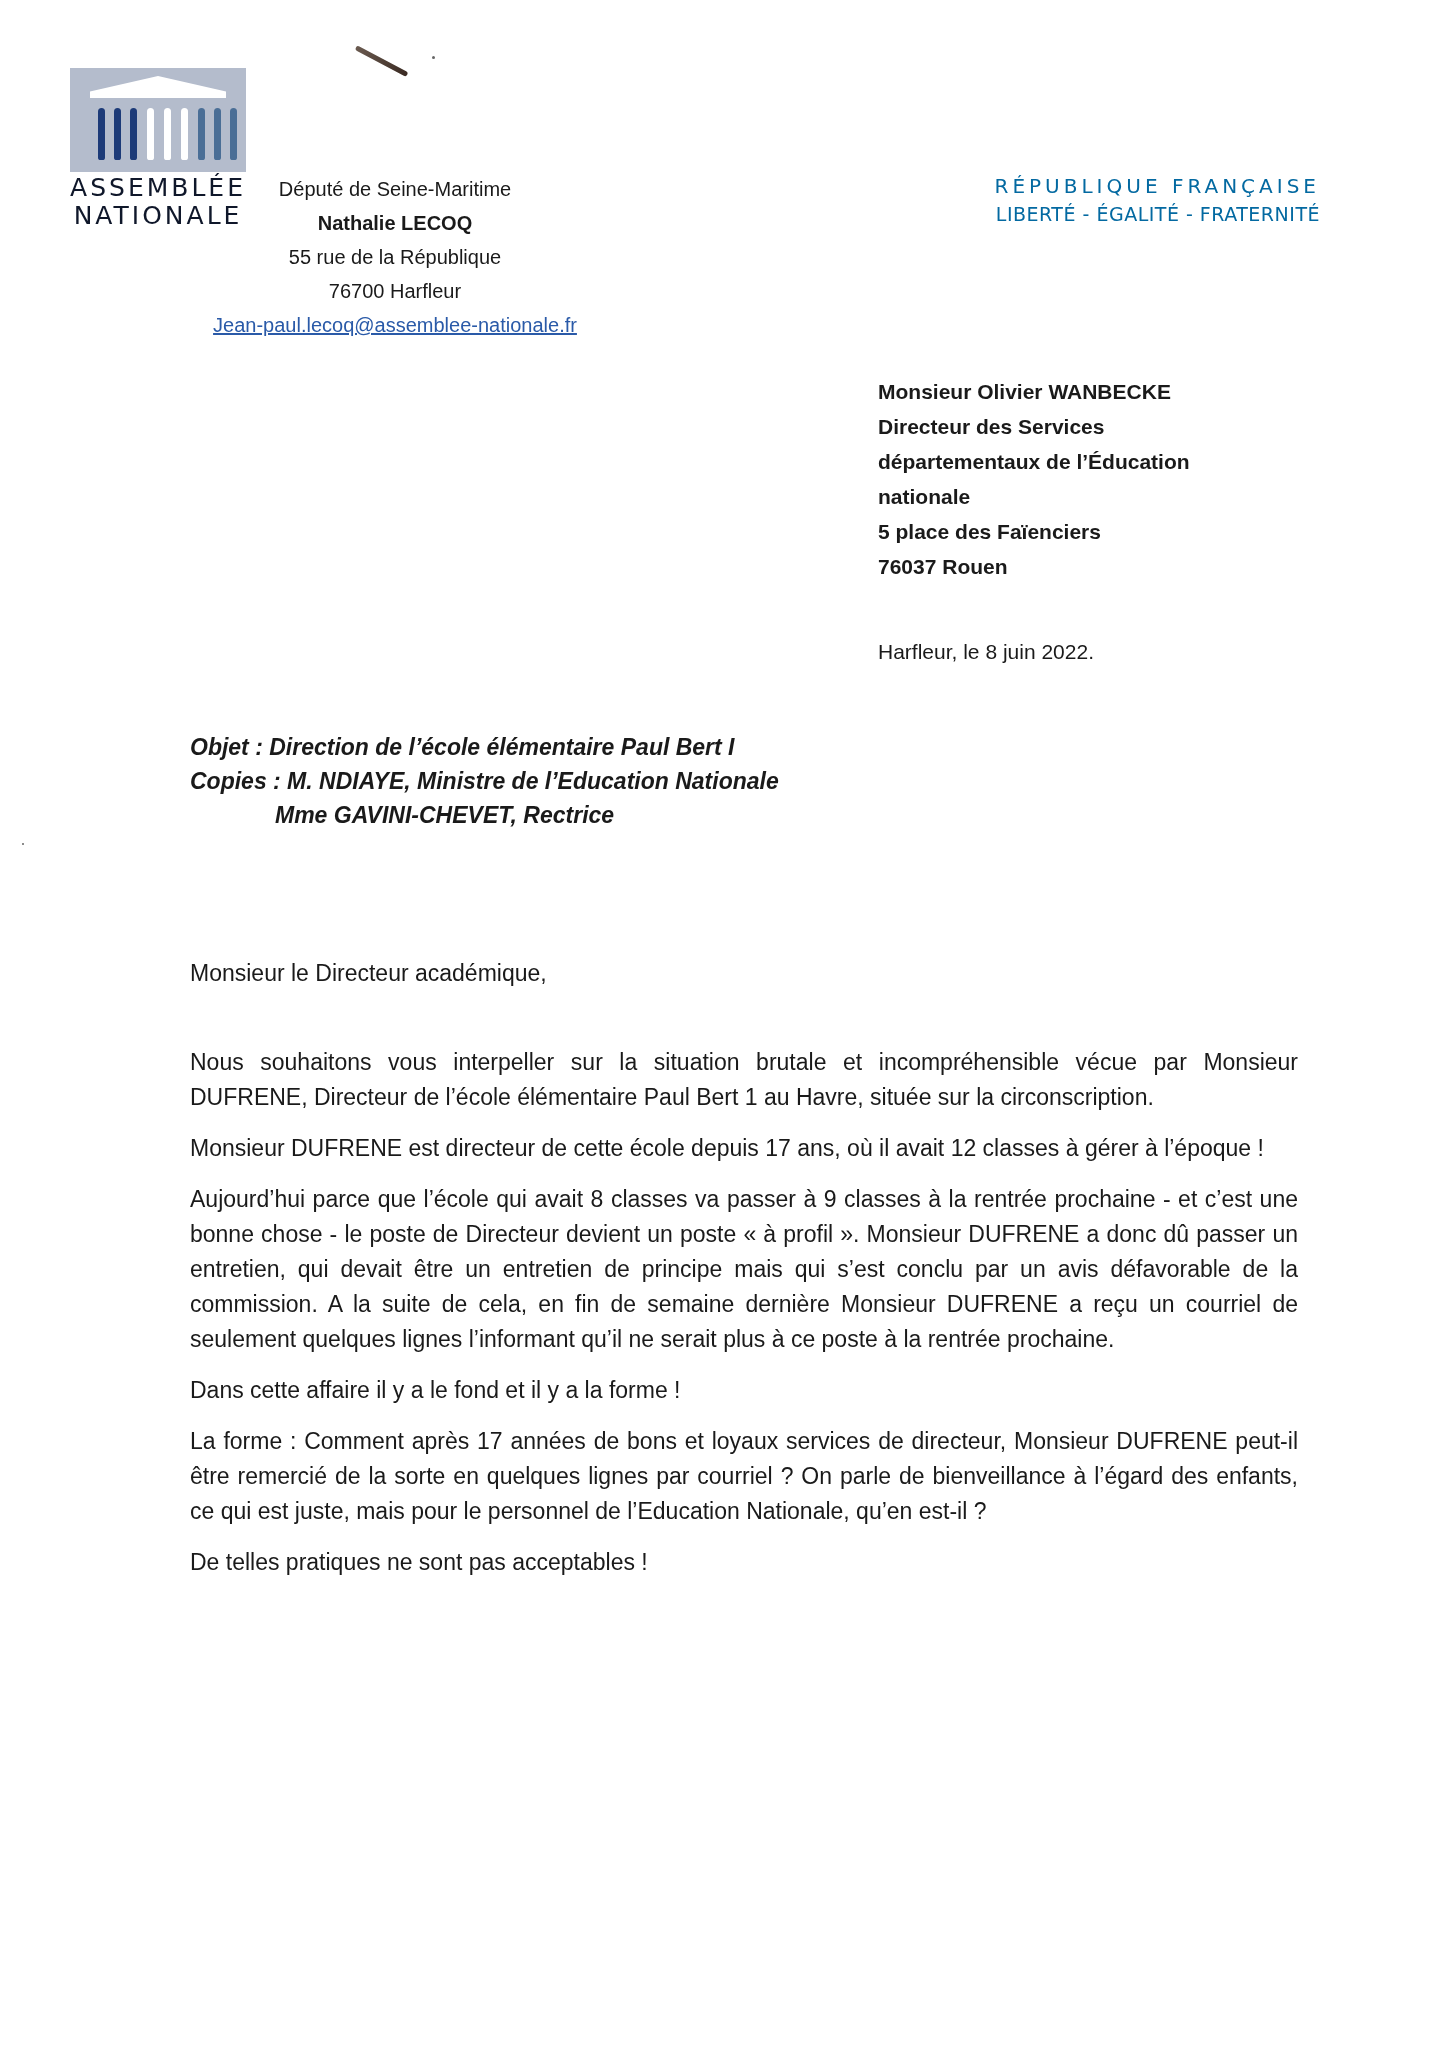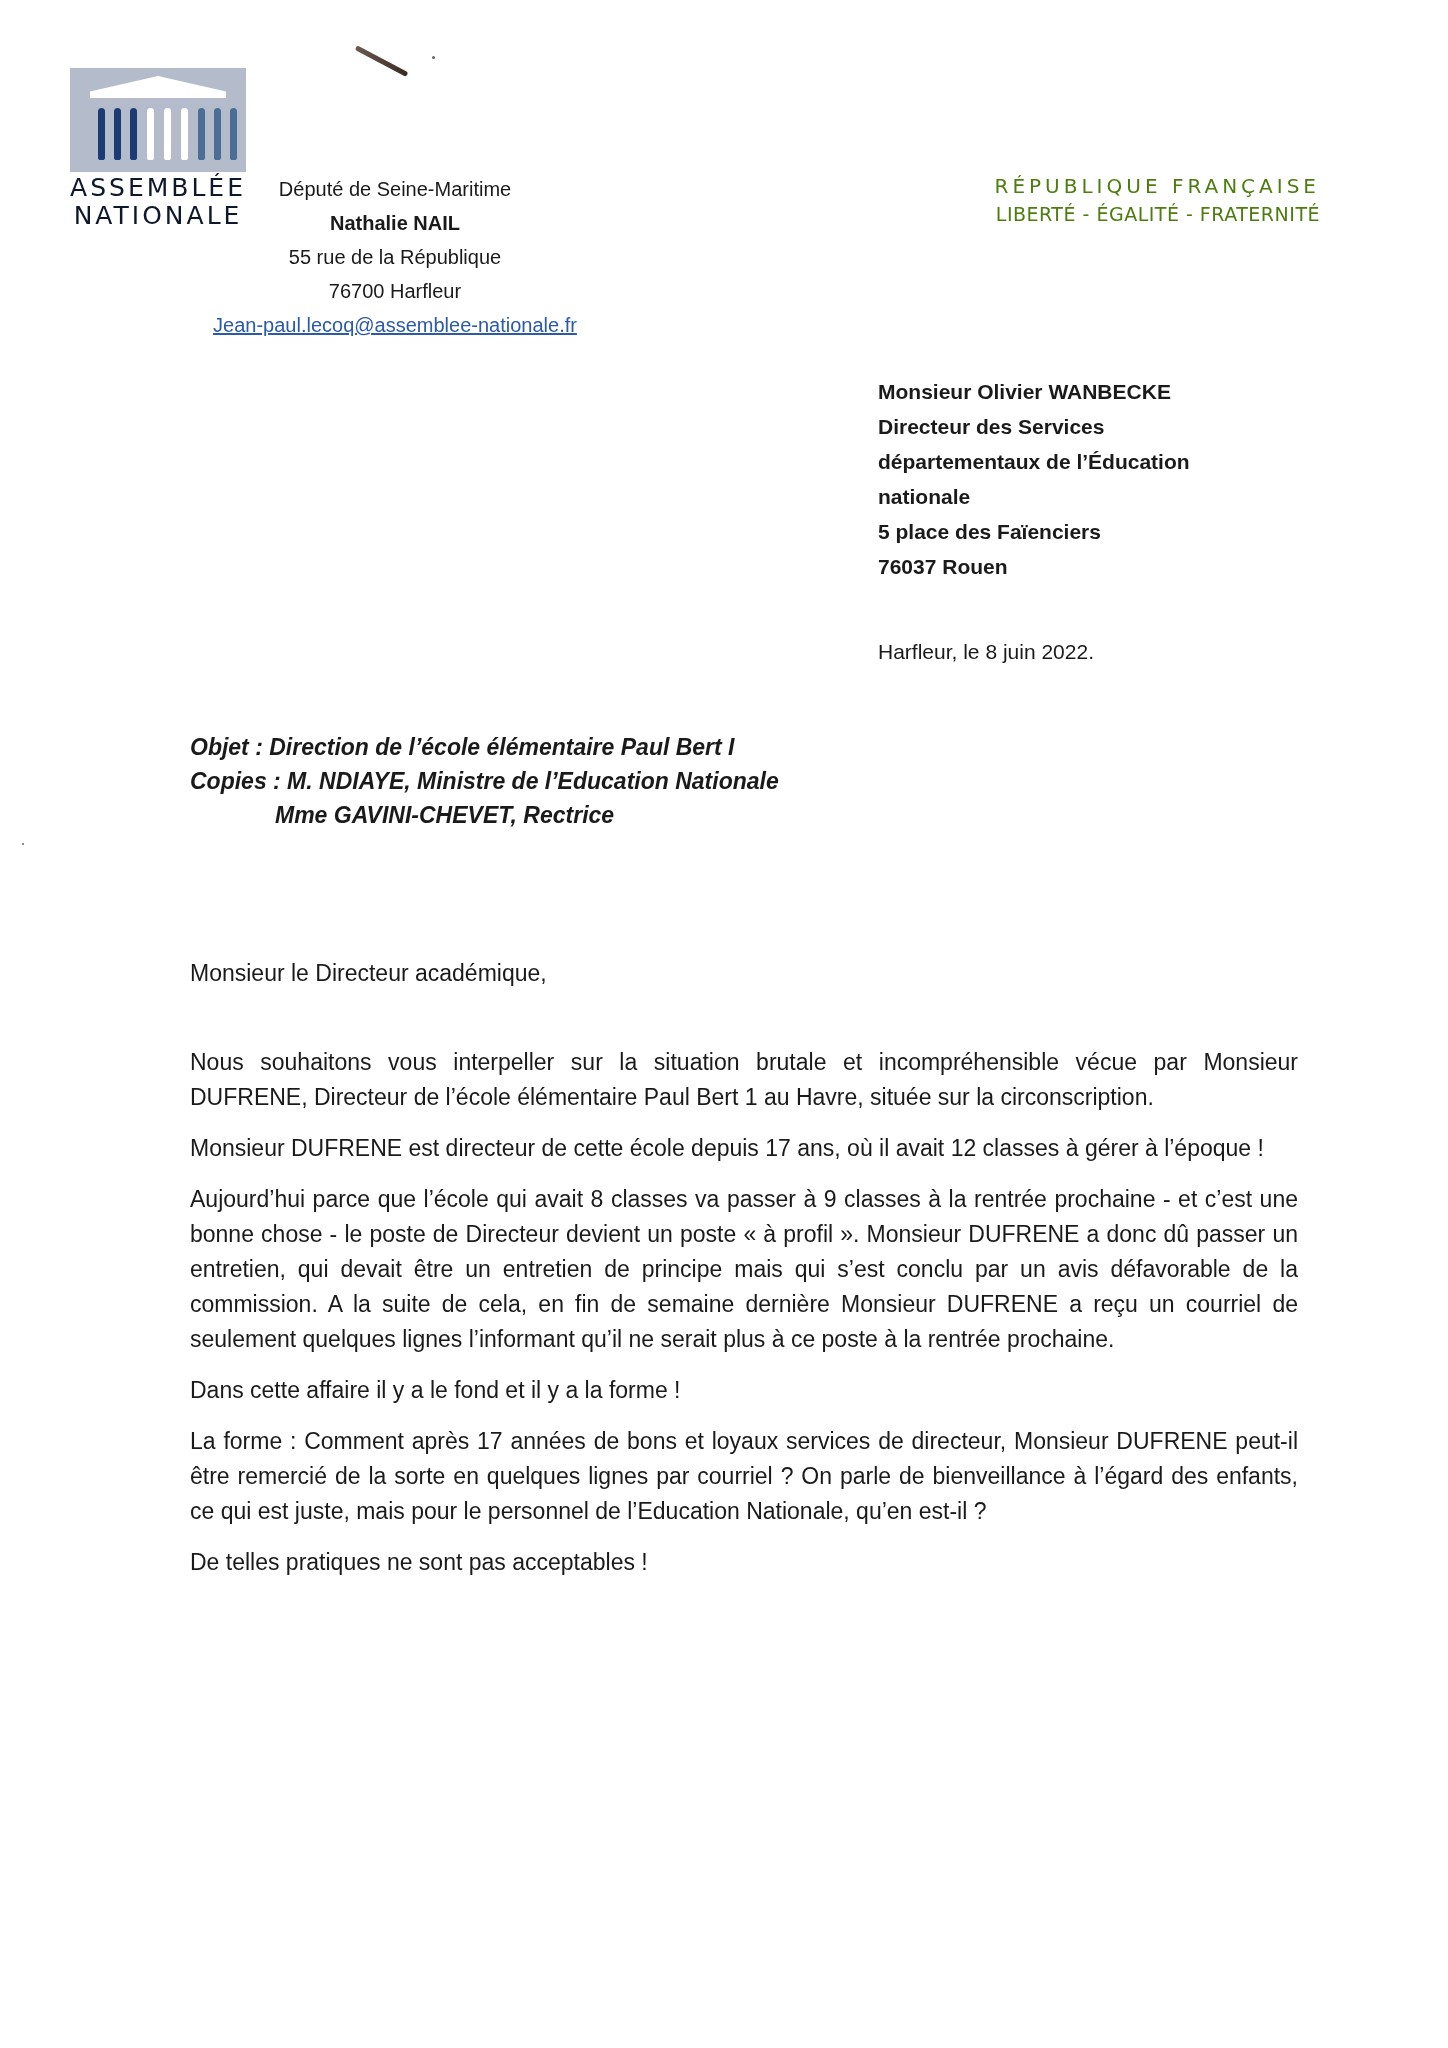--- a/index.html
+++ b/index.html
@@ -36,21 +36,21 @@
 
   
   .sender { left: 200px; top: 172px; width: 390px; text-align: center; font-size: 20px; line-height: 34px; }
   .sender .bold { font-weight: bold; }
   .sender .ital { }
   .sender a { color: #2a5aa8; text-decoration: underline; }
 
   
   .republique {
     left: 960px; top: 172px; width: 360px; text-align: right;
-    font-family: "DejaVu Sans", sans-serif; color: #4d7c0f;
+    font-family: "DejaVu Sans", sans-serif; color: #0369a1;
   }
   .republique .l1 { font-size: 20px; letter-spacing: 4px; line-height: 28px; }
   .republique .l2 { font-size: 19px; letter-spacing: 0.5px; line-height: 28px; }
 
   
   .recipient { left: 878px; top: 374px; font-size: 21px; font-weight: bold; line-height: 35px; }
   .date { left: 878px; top: 640px; font-size: 21px; }
 
   
   .objet { left: 190px; top: 730px; font-size: 23px; font-weight: bold; font-style: italic; line-height: 34px; }
@@ -80,21 +80,21 @@
   <div class="logo-col" style="left:144px;background:#4a6e96;"></div>
   <div class="logo-col" style="left:160px;background:#4a6e96;"></div>
 </div>
 <div class="abs logo-text">
   <div>ASSEMBLÉE</div>
   <div>NATIONALE</div>
 </div>
 
 <div class="abs sender">
   <div class="ital">Député de Seine-Maritime</div>
-  <div class="bold">Nathalie NAIL</div>
+  <div class="bold">Nathalie LECOQ</div>
   <div>55 rue de la République</div>
   <div>76700 Harfleur</div>
   <div><a>Jean-paul.lecoq@assemblee-nationale.fr</a></div>
 </div>
 
 <div class="abs republique">
   <div class="l1">RÉPUBLIQUE FRANÇAISE</div>
   <div class="l2">LIBERTÉ - ÉGALITÉ - FRATERNITÉ</div>
 </div>
 

